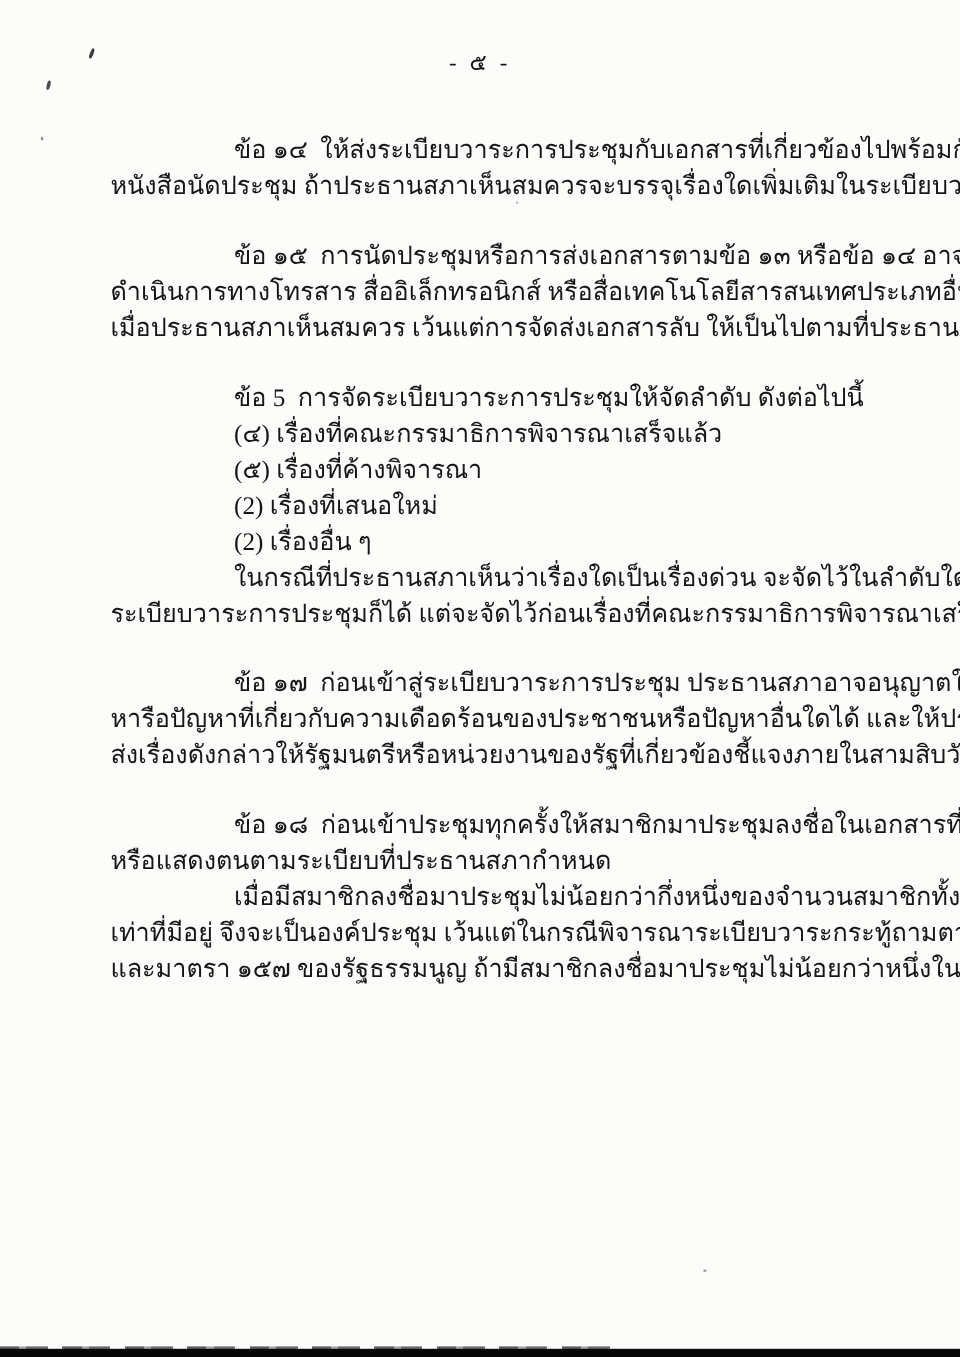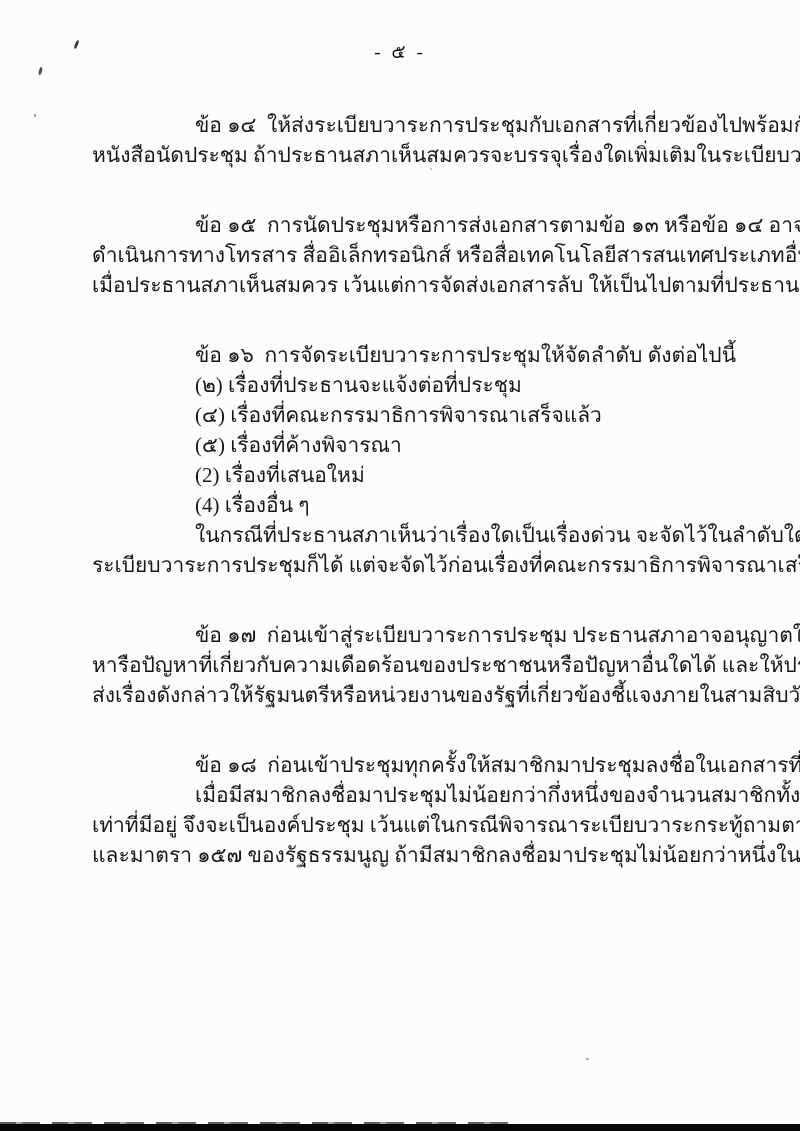--- a/index.html
+++ b/index.html
@@ -25,21 +25,21 @@
   .content {
     position: absolute;
     left: 92px;
     top: 110px;
     width: 660px;
     font-size: 21px;
     line-height: 30px;
   }
   .line { white-space: pre; }
   .indent { padding-left: 103px; }
-  .block-gap { margin-top: 40px; }
+  .block-gap { margin-top: 28px; }
   
   .speck {
     position: absolute;
     background: #3a3a3a;
     border-radius: 45% 55% 50% 50%;
   }
   .speck-a { left: 75px; top: 40px; width: 3px; height: 9px; transform: rotate(22deg); }
   .speck-b { left: 39px; top: 67px; width: 3px; height: 8px; transform: rotate(14deg); background: #4a4a4a; }
   .speck-c { left: 34px; top: 114px; width: 2px; height: 3px; background: #8d8d8d; }
   .speck-d { left: 430px; top: 168px; width: 2px; height: 2px; background: #b5b5b5; }
@@ -83,38 +83,38 @@
       <div class="line">หนังสือนัดประชุม ถ้าประธานสภาเห็นสมควรจะบรรจุเรื่องใดเพิ่มเติมในระเบียบวาระ</div>
     </div>
 
     <div class="block-gap">
       <div class="line indent">ข้อ ๑๕  การนัดประชุมหรือการส่งเอกสารตามข้อ ๑๓ หรือข้อ ๑๔ อาจ</div>
       <div class="line">ดำเนินการทางโทรสาร สื่ออิเล็กทรอนิกส์ หรือสื่อเทคโนโลยีสารสนเทศประเภทอื่นด้วยก็ได้</div>
       <div class="line">เมื่อประธานสภาเห็นสมควร เว้นแต่การจัดส่งเอกสารลับ ให้เป็นไปตามที่ประธานสภา</div>
     </div>
 
     <div class="block-gap">
-      <div class="line indent">ข้อ ๑๖  การจัดระเบียบวาระการประชุมให้จัดลำดับ ดังต่อไปนี้</div>
-      <div class="line indent">(๒) เรื่องที่ประธานจะแจ้งต่อที่ประชุม</div>
+      <div class="line indent">ข้อ 5  การจัดระเบียบวาระการประชุมให้จัดลำดับ ดังต่อไปนี้</div>
       <div class="line indent">(๔) เรื่องที่คณะกรรมาธิการพิจารณาเสร็จแล้ว</div>
       <div class="line indent">(๕) เรื่องที่ค้างพิจารณา</div>
       <div class="line indent">(2) เรื่องที่เสนอใหม่</div>
-      <div class="line indent">(4) เรื่องอื่น ๆ</div>
+      <div class="line indent">(2) เรื่องอื่น ๆ</div>
       <div class="line indent">ในกรณีที่ประธานสภาเห็นว่าเรื่องใดเป็นเรื่องด่วน จะจัดไว้ในลำดับใดของ</div>
       <div class="line">ระเบียบวาระการประชุมก็ได้ แต่จะจัดไว้ก่อนเรื่องที่คณะกรรมาธิการพิจารณาเสร็จแล้วไม่ได้</div>
     </div>
 
     <div class="block-gap">
       <div class="line indent">ข้อ ๑๗  ก่อนเข้าสู่ระเบียบวาระการประชุม ประธานสภาอาจอนุญาตให้สมาชิก</div>
       <div class="line">หารือปัญหาที่เกี่ยวกับความเดือดร้อนของประชาชนหรือปัญหาอื่นใดได้ และให้ประธานสภา</div>
       <div class="line">ส่งเรื่องดังกล่าวให้รัฐมนตรีหรือหน่วยงานของรัฐที่เกี่ยวข้องชี้แจงภายในสามสิบวัน และแจ้ง</div>
     </div>
 
     <div class="block-gap">
       <div class="line indent">ข้อ ๑๘  ก่อนเข้าประชุมทุกครั้งให้สมาชิกมาประชุมลงชื่อในเอกสารที่จัดไว้</div>
+      <div class="line">หรือแสดงตนตามระเบียบที่ประธานสภากำหนด</div>
       <div class="line indent">เมื่อมีสมาชิกลงชื่อมาประชุมไม่น้อยกว่ากึ่งหนึ่งของจำนวนสมาชิกทั้งหมด</div>
       <div class="line">เท่าที่มีอยู่ จึงจะเป็นองค์ประชุม เว้นแต่ในกรณีพิจารณาระเบียบวาระกระทู้ถามตามมาตรา ๑๕๖</div>
       <div class="line">และมาตรา ๑๕๗ ของรัฐธรรมนูญ ถ้ามีสมาชิกลงชื่อมาประชุมไม่น้อยกว่าหนึ่งในห้าของ</div>
     </div>
 
   </div>
 
   <div class="bottom-bar-fringe"></div>
   <div class="bottom-bar"></div>
 

